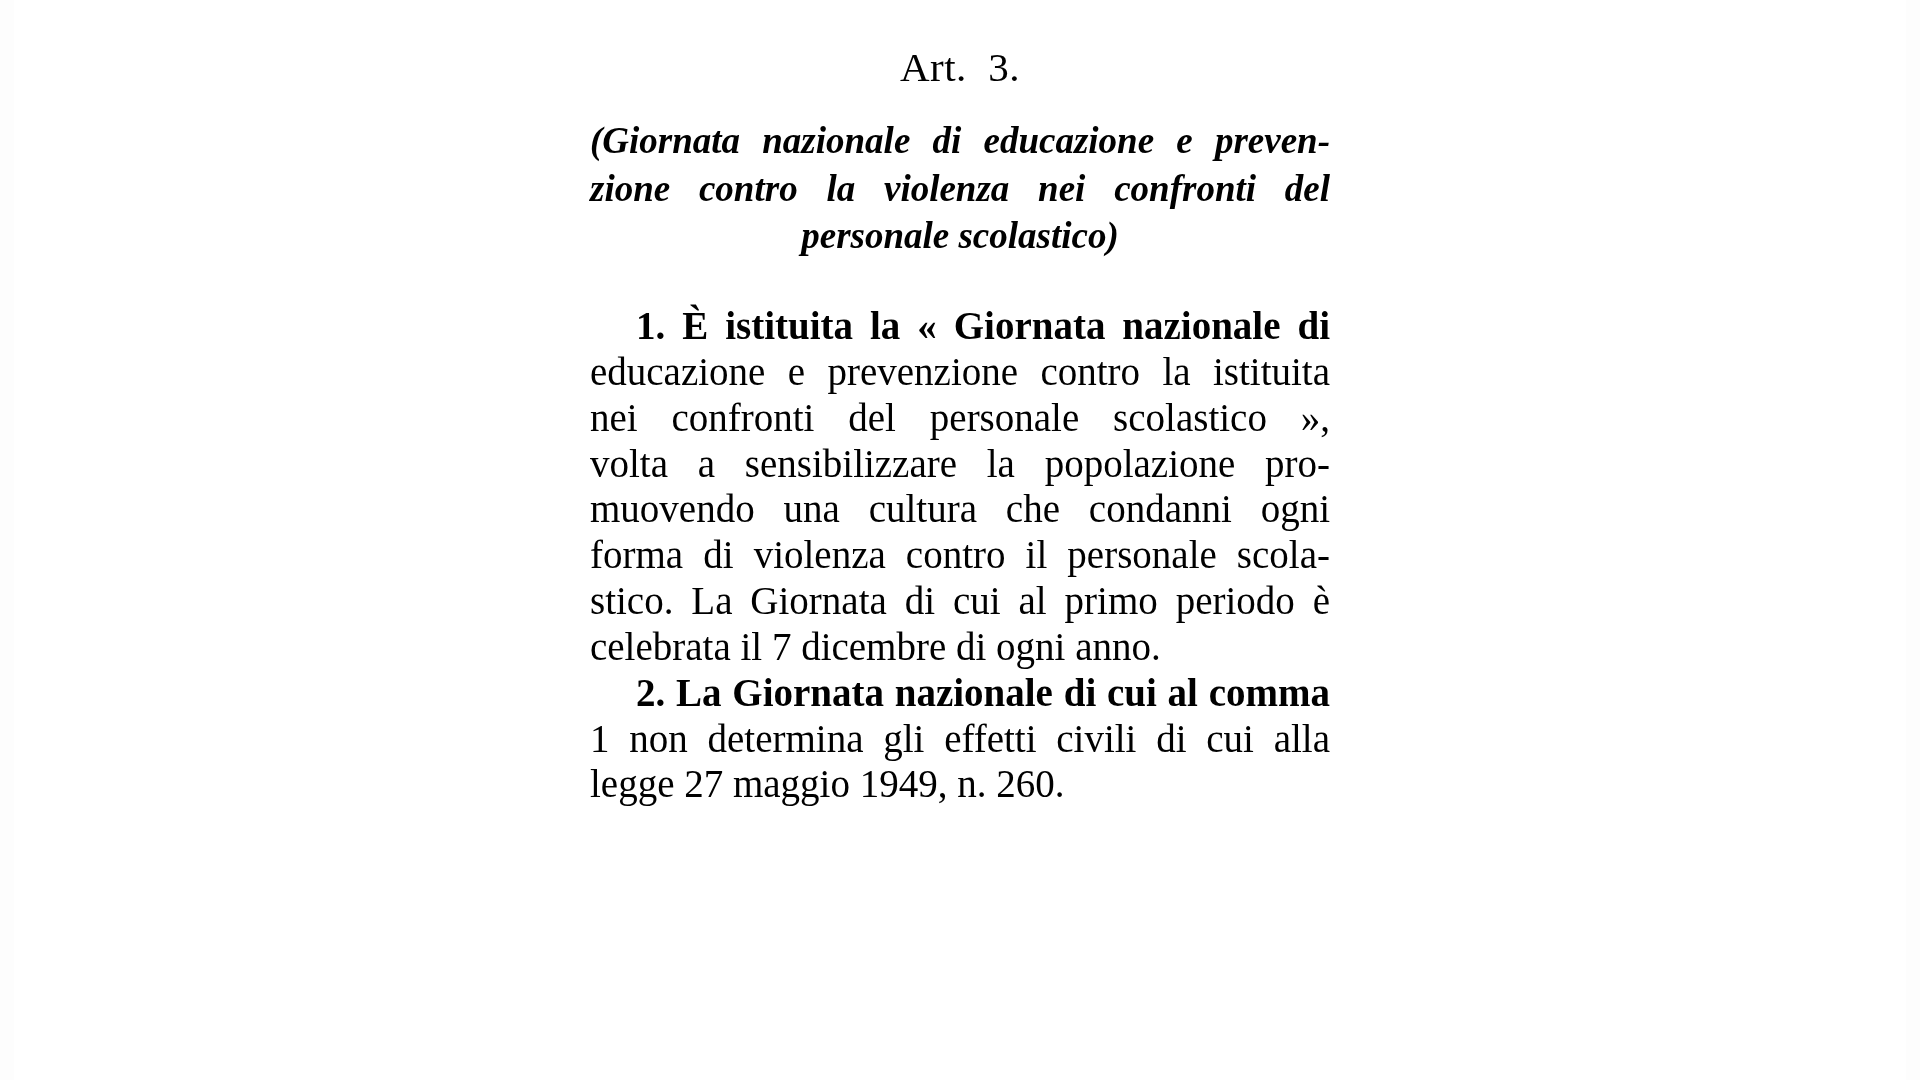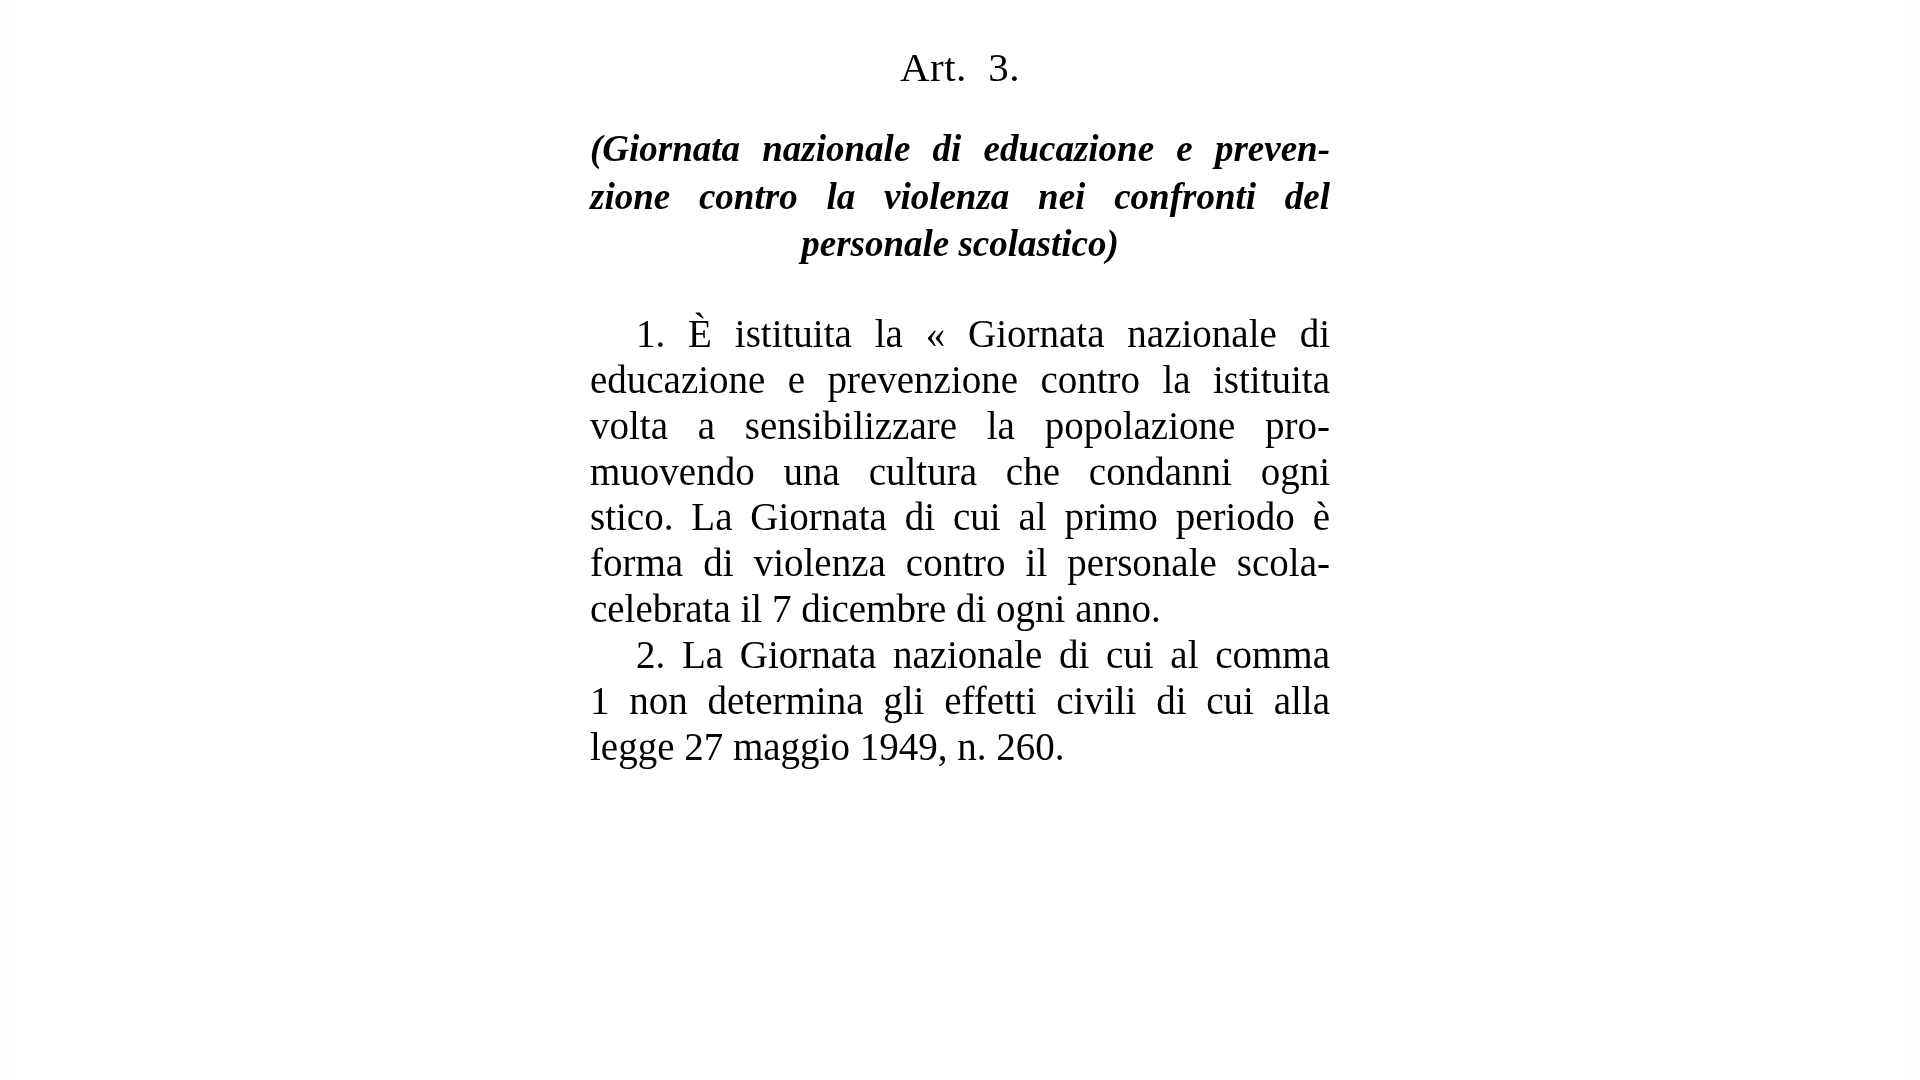--- a/index.html
+++ b/index.html
@@ -52,21 +52,21 @@
   .article-title {
     text-align: center;
     font-size: 41px;
     line-height: 1.15;
     letter-spacing: 0.5px;
     margin-top: 44px;
     white-space: pre;
   }
 
   .subtitle {
-    margin-top: 34px;
+    margin-top: 26px;
     font-style: italic;
     font-weight: bold;
     font-size: 37px;
     line-height: 1.28;
   }
 
   .subtitle .sline {
     display: block;
     text-align: justify;
     text-align-last: justify;
@@ -93,20 +93,21 @@
     text-align: justify;
     text-align-last: justify;
     white-space: nowrap;
   }
   .line.ragged {
     text-align: left;
     text-align-last: left;
   }
   .line.indent {
     text-indent: 46px;
+    font-weight: bold;
   }
 </style>
 </head>
 <body>
 
 <div class="page">
 
   <div class="gutter-left"></div>
   <div class="gutter-right"></div>
 
@@ -118,24 +119,25 @@
       <span class="sline">(Giornata nazionale di educazione e preven-</span>
       <span class="sline">zione contro la violenza nei confronti del</span>
       <span class="sline last">personale scolastico)</span>
     </div>
 
     <div class="body-block">
 
       <p class="para">
         <span class="line indent">1.  È  istituita  la  « Giornata  nazionale  di</span>
         <span class="line">educazione e prevenzione contro la istituita</span>
+        <span class="line">nei   confronti   del   personale   scolastico »,</span>
         <span class="line">volta  a  sensibilizzare  la  popolazione  pro-</span>
         <span class="line">muovendo  una  cultura  che  condanni  ogni</span>
+        <span class="line">forma di violenza contro il personale scola-</span>
         <span class="line">stico.  La  Giornata  di  cui  al  primo  periodo  è</span>
-        <span class="line">forma di violenza contro il personale scola-</span>
         <span class="line ragged">celebrata  il  7  dicembre  di  ogni  anno.</span>
       </p>
 
       <p class="para">
         <span class="line indent">2. La Giornata nazionale di cui al comma</span>
         <span class="line">1  non  determina  gli  effetti  civili  di  cui  alla</span>
         <span class="line ragged">legge  27  maggio  1949,  n. 260.</span>
       </p>
 
     </div>

